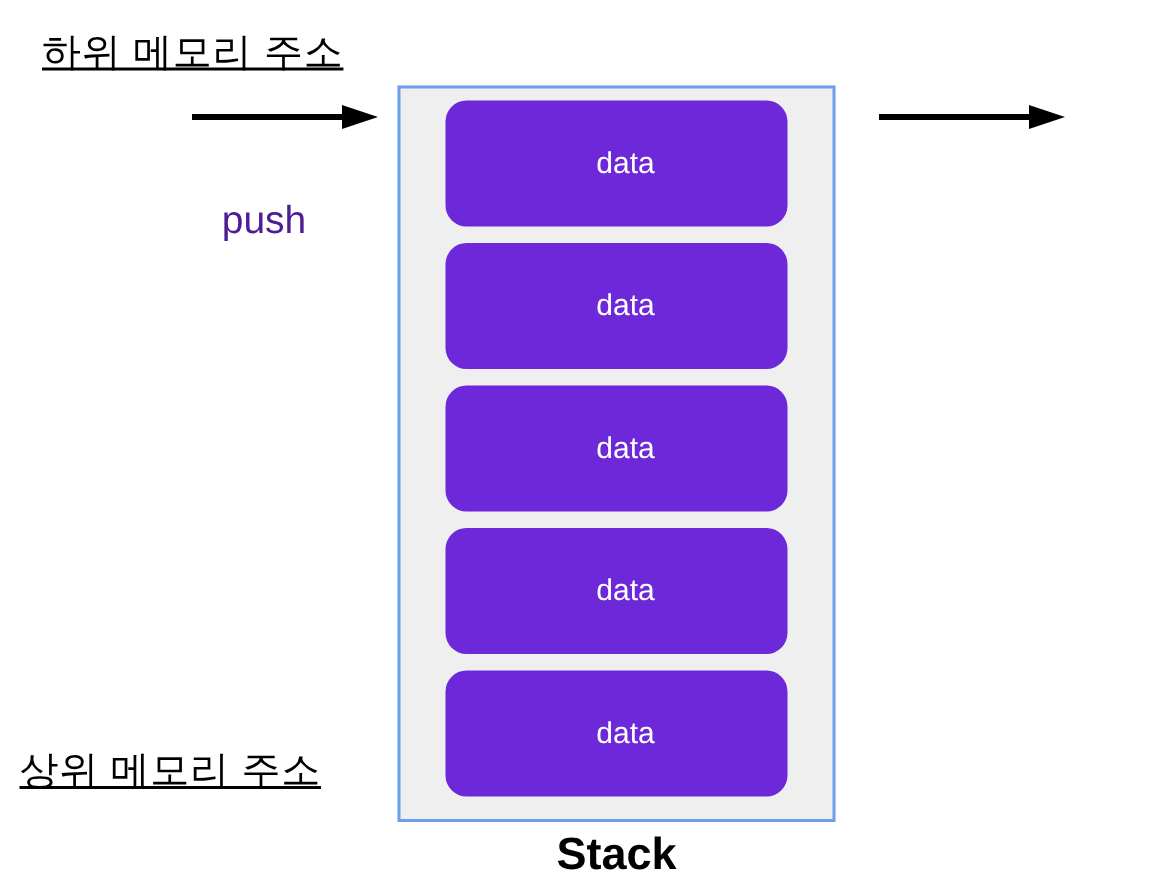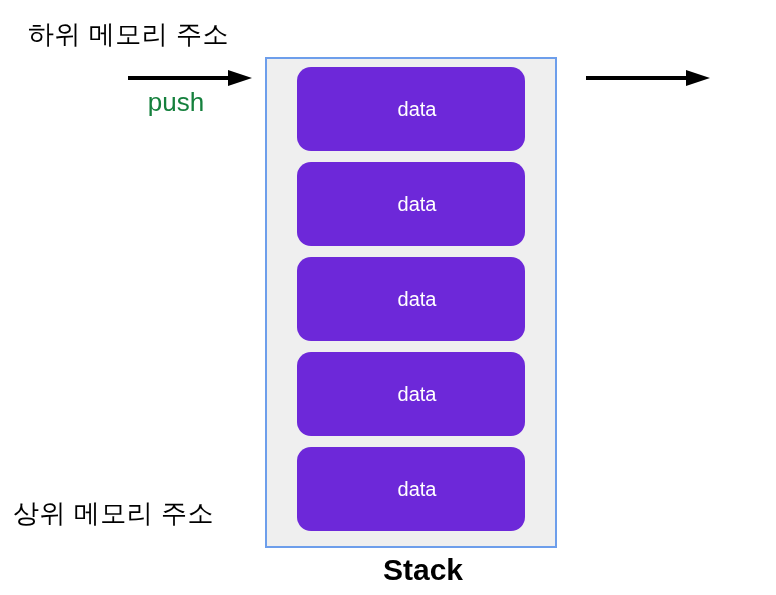--- a/index.html
+++ b/index.html
@@ -13,34 +13,36 @@
     height: 595px;
     background: #ffffff;
     overflow: hidden;
   }
   .korean-label {
     position: absolute;
     font-size: 26px;
     color: #000000;
     white-space: nowrap;
     letter-spacing: 0.5px;
+    text-decoration: underline;
   }
   .label-top-korean  { left: 28px; top: 17px; }
   .label-bottom-korean { left: 13px; top: 496px; }
 
   .arrow-wrap { position: absolute; }
   .push-arrow-wrap { left: 128px; top: 70px; }
   .pop-arrow-wrap  { left: 586px; top: 70px; }
 
   .arrow-caption {
     position: absolute;
     width: 124px;
     text-align: center;
     font-size: 26px;
-    color: #15803d;
+    color: #4c1d95;
+    margin-top: 44px;
   }
   .push-caption { left: 114px; top: 87px; }
   .pop-caption  { left: 572px; top: 87px; }
 
   .stack-container {
     position: absolute;
     left: 265px;
     top: 57px;
     width: 292px;
     height: 491px;
@@ -60,21 +62,21 @@
     border-radius: 14px;
     color: #ffffff;
     font-size: 20px;
     display: flex;
     align-items: center;
     justify-content: center;
     padding-left: 12px;
   }
   .stack-title {
     position: absolute;
-    left: 277px;
+    left: 265px;
     top: 553px;
     width: 292px;
     text-align: center;
     font-size: 30px;
     font-weight: bold;
     color: #000000;
   }
 </style>
 </head>
 <body>

